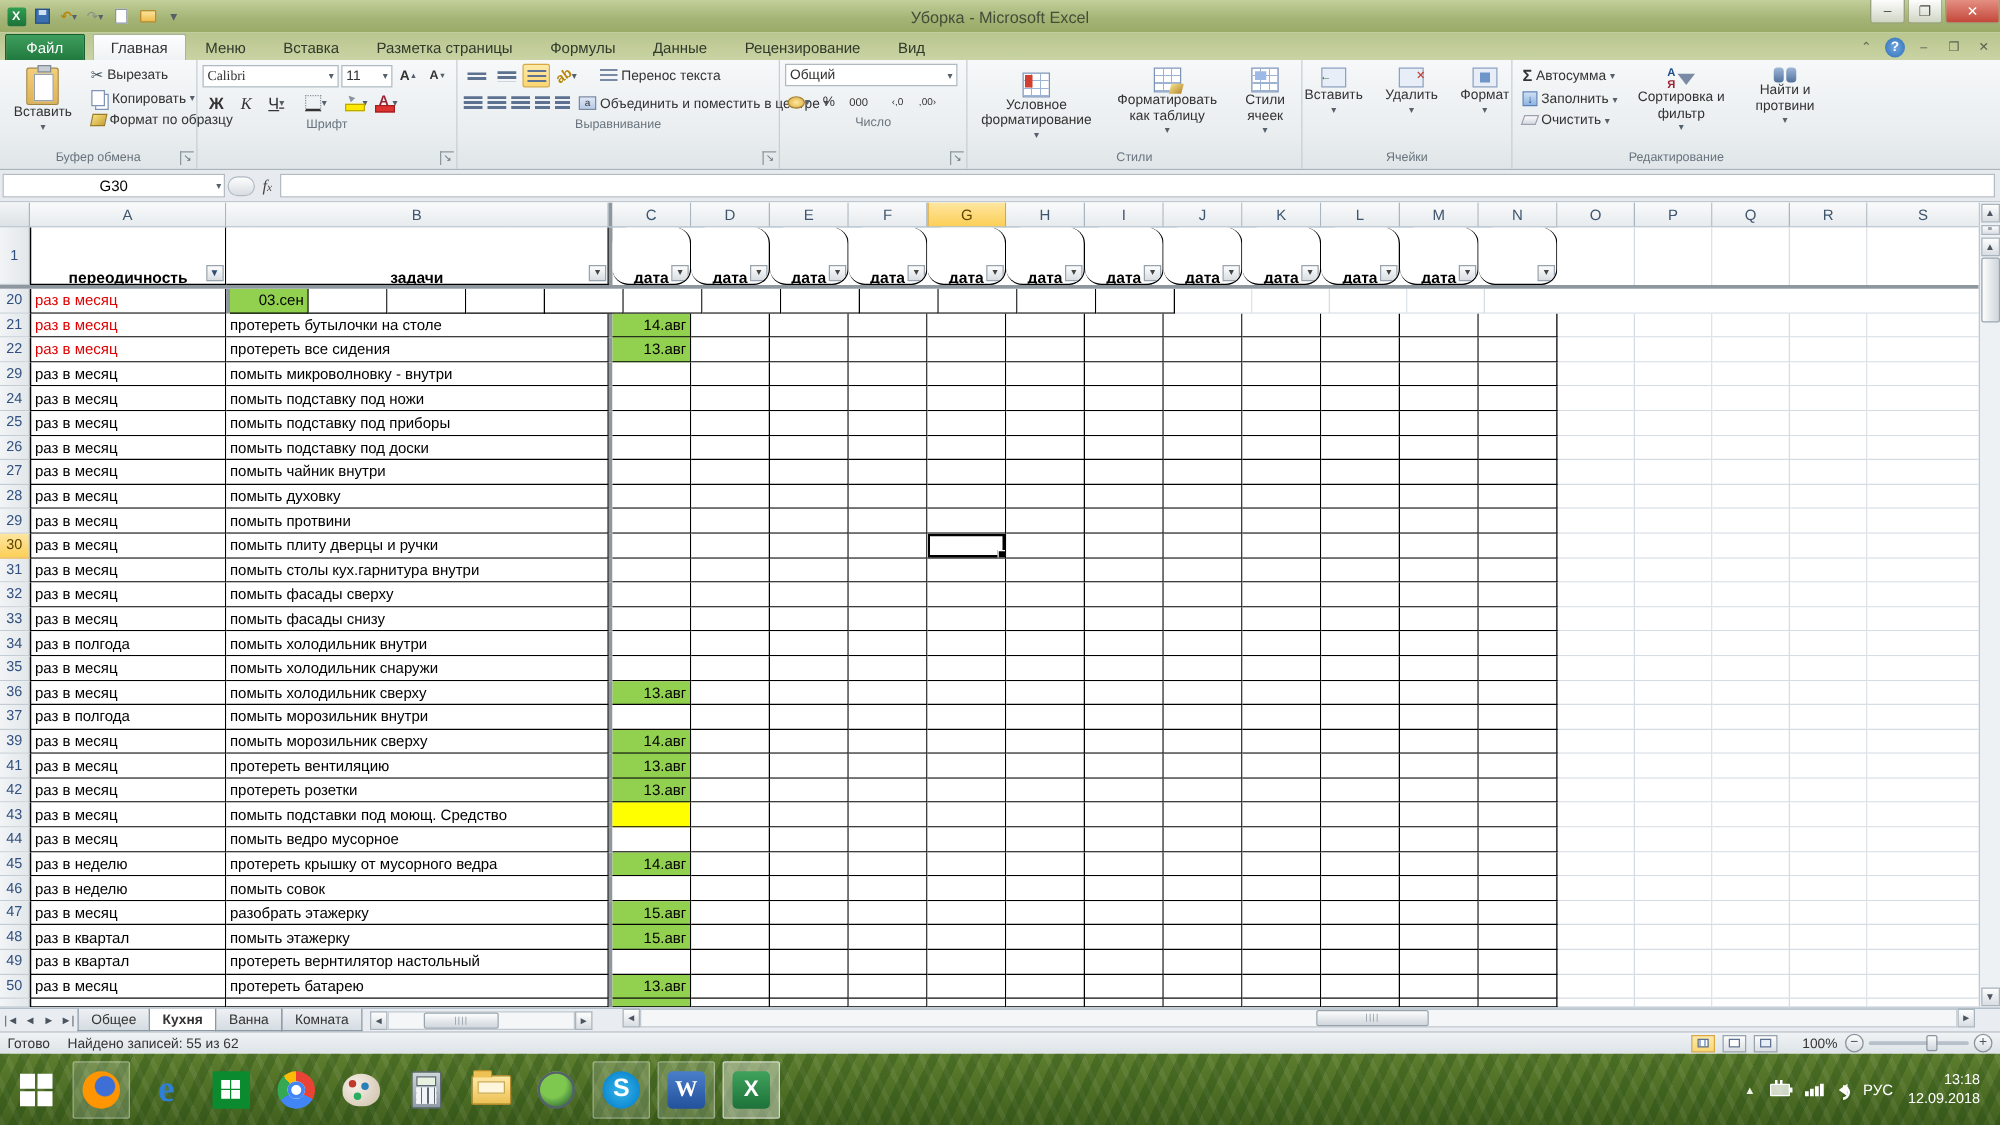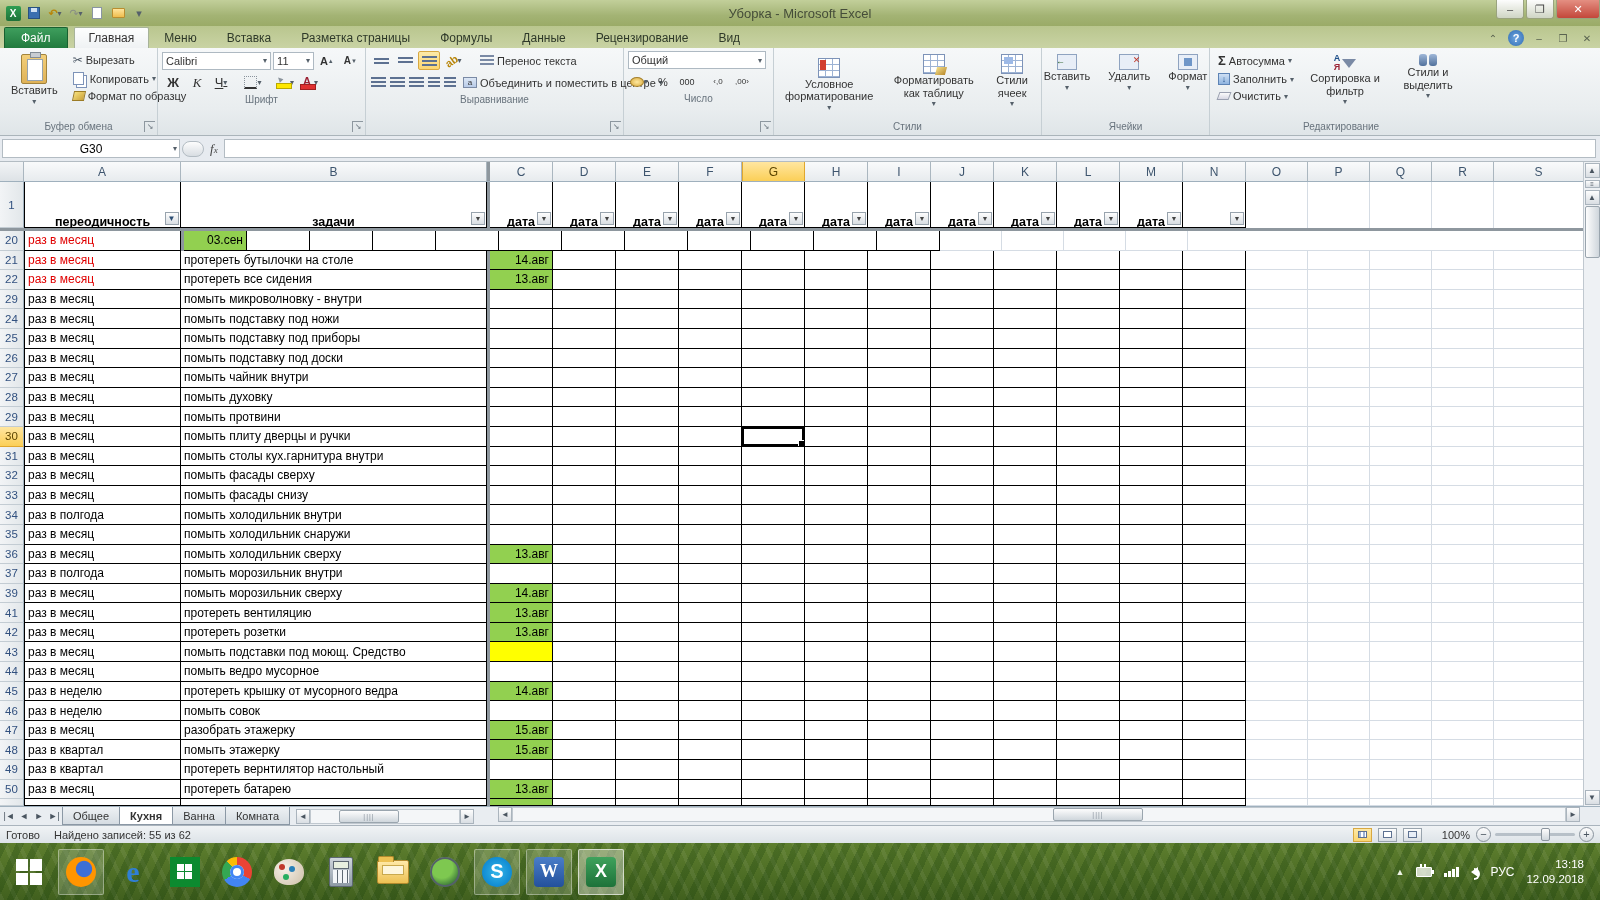--- a/index.html
+++ b/index.html
@@ -122,21 +122,21 @@
   .red{color:#e00000;}
   .fill-green{background:#92d050;}
   .fill-yellow{background:#ffff00;}
   .selcell{box-shadow:inset 0 0 0 2px #000;}
   .selcell::after{content:"";position:absolute;right:-1px;bottom:-1px;width:5px;height:5px;background:#000;border:1px solid #fff;z-index:3;}
   
   .hrow{display:flex;height:46px;flex:0 0 auto;}
   .hcell{border-right:1px solid #000;border-bottom:1px solid #000;background:#fff;position:relative;display:flex;align-items:flex-end;justify-content:center;
      font-size:12.5px;font-weight:bold;overflow:hidden;flex:0 0 auto;}
   .hcell.ca{width:var(--ca);border-left:1px solid #000;} .hcell.cb{width:var(--cb);}
-  .hcell.dc{width:var(--dc);} 
+  .hcell.dc{width:var(--dc);border-radius:13px;} 
   .hcell.ec{width:var(--ec);border-right:1px solid #d5dce4;border-bottom:none;background:#fff;}
   .hcell.last{flex:1;border-right:none;}
   .htext{margin-bottom:-2px;}
   .fbtn{position:absolute;right:1px;bottom:2px;width:14px;height:13px;background:linear-gradient(#fdfdfd,#d9dee3);border:1px solid #98a3ad;font-size:7px;color:#444;display:flex;align-items:center;justify-content:center;}
   .fbtn .fun{color:#2b4d73;font-size:8px;margin-right:1px;}
   
   .vsb{position:absolute;top:0;right:0;width:17px;bottom:0;background:#eef1f4;border-left:1px solid #c0c8cf;display:flex;flex-direction:column;align-items:center;}
   .vsb .sbtn2{width:15px;height:15px;background:linear-gradient(#fdfdfd,#d9dee3);border:1px solid #aab4bd;font-size:8px;color:#4a5560;display:flex;align-items:center;justify-content:center;margin:1px 0;}
   .vsb .vthumb{width:15px;height:52px;background:linear-gradient(90deg,#fdfdfd,#cfd6dc);border:1px solid #9aa5ae;border-radius:2px;}
   .vsb .spacer{flex:1;}
@@ -284,21 +284,21 @@
             </div>
         </div>
       </div>
       <div class="glabel">Буфер обмена</div>
       <span class="dlg">↘</span>
     </div>
 
     <div class="rgroup" style="width:208px;">
       <div style="display:flex;flex-direction:column;gap:3px;">
         <div class="smallrow">
-          <div class="combo" style="width:112px;">
+          <div class="combo" style="width:112px;font-family:Liberation Serif, serif;">
               <span>Calibri</span>
               <span class="arw">▾</span>
             </div>
           <div class="combo" style="width:42px;">
               <span>11</span>
               <span class="arw">▾</span>
             </div>
           <span class="sq" style="font-weight:bold;">А<span class="arw" style="font-size:6px;">▲</span></span>
           <span class="sq" style="font-size:10px;font-weight:bold;">А<span class="arw" style="font-size:6px;">▼</span></span>
         </div>
@@ -464,21 +464,21 @@
         <div class="bigbtn" style="width:86px;">
           <span style="display:flex;align-items:center;gap:2px;">
             <span class="sort-ic"><span>А</span><br><span style="color:#9b2335;">Я</span></span>
             <span class="funnel-big"></span>
           </span>
           <span>Сортировка и фильтр</span>
             <span class="arw">▾</span>
         </div>
         <div class="bigbtn" style="width:72px;">
           <span class="binoc"></span>
-          <span>Стили и выделить</span>
+          <span>Найти и протвини</span>
             <span class="arw">▾</span>
         </div>
       </div>
       <div class="glabel">Редактирование</div>
     </div>
   </div>
 
   <div class="fbar">
     <div class="namebox">
         <span>G30</span>

